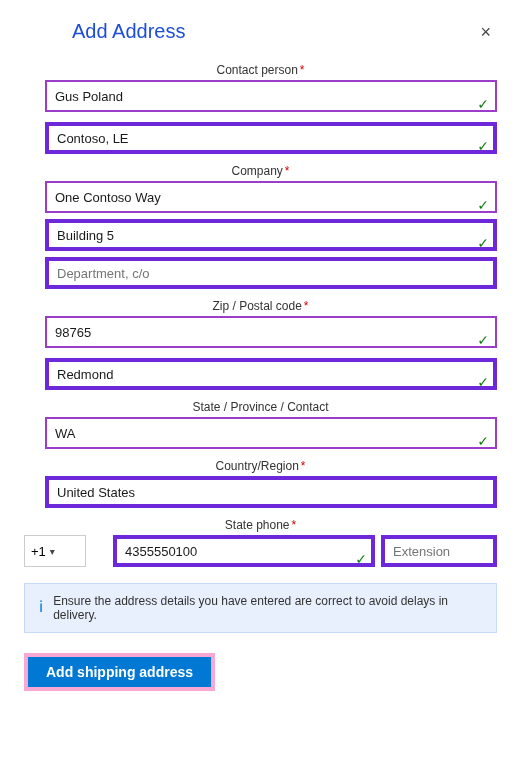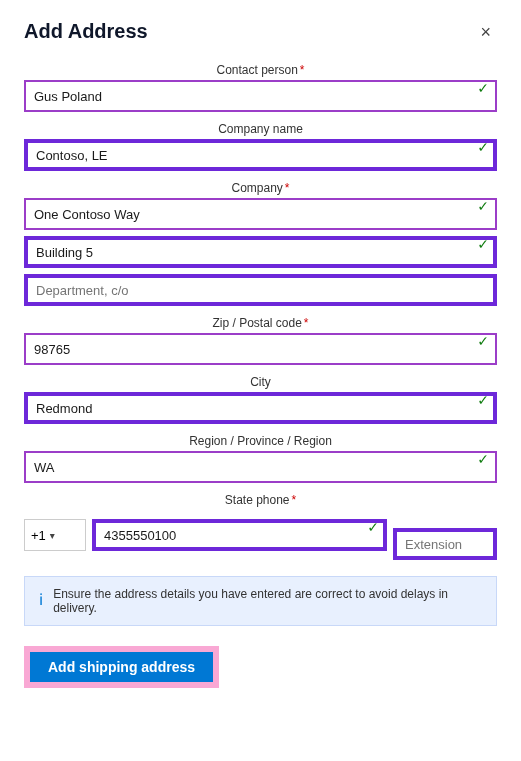--- a/index.html
+++ b/index.html
@@ -20,22 +20,23 @@
       box-shadow: 0 2px 10px rgba(0,0,0,0.15);
     }
     .dialog-header {
       display: flex;
       justify-content: space-between;
       align-items: center;
       margin-bottom: 20px;
     }
     .dialog-title {
       font-size: 20px;
-      font-weight: 700;
-      color: #0f172a;
+      font-weight: 400;
+      color: #1d4ed8;
+      margin-left: 48px;
     }
     .close-btn {
       background: none;
       border: none;
       font-size: 18px;
       cursor: pointer;
       color: #444;
       padding: 2px 6px;
       line-height: 1;
     }
@@ -58,21 +59,22 @@
       border: 4px solid #6d28d9;
       padding: 6px 30px 6px 8px;
       font-size: 13px;
       color: #1a1a1a;
       outline: none;
       height: 32px;
     }
     .input-wrapper {
       position: relative;
       display: flex;
-      align-items: flex-start;
+      align-items: flex-end;
+      margin-left: 21px;
     }
     .input-wrapper .form-input {
       flex: 1;
     }
     .check-icon {
       position: absolute;
       right: 8px;
       color: #107c10;
       font-size: 14px;
       pointer-events: none;
@@ -126,21 +128,21 @@
     }
     .info-icon {
       color: #0078d4;
       font-size: 16px;
       flex-shrink: 0;
       margin-top: 1px;
     }
     .add-btn {
       background: #0078d4;
       color: #fff;
-      border: 6px solid #f9a8d4;
+      border: 4px solid #f9a8d4;
       padding: 7px 18px;
       font-size: 14px;
       font-weight: 600;
       cursor: pointer;
       outline: none;
     }
     .footer-row {
       margin-top: 4px;
     }
     .dept-input {
@@ -160,21 +162,20 @@
     <label class="form-label">
       <span>Contact person</span><span class="required-star">*</span>
     </label>
     <div class="input-wrapper">
       <input class="form-input input-active" type="text" value="Gus Poland" style="">
       <span class="check-icon">✓</span>
     </div>
   </div>
 
   <div class="form-group">
-    <label class="form-label">Company name</label>
     <div class="input-wrapper">
       <input class="form-input" type="text" value="Contoso, LE" style="">
       <span class="check-icon">✓</span>
     </div>
   </div>
 
   <div class="form-group">
     <label class="form-label">
       <span>Company</span><span class="required-star">*</span>
     </label>
@@ -195,51 +196,58 @@
     <label class="form-label">
       <span>Zip / Postal code</span><span class="required-star">*</span>
     </label>
     <div class="input-wrapper">
       <input class="form-input input-active" type="text" value="98765" style="">
       <span class="check-icon">✓</span>
     </div>
   </div>
 
   <div class="form-group">
-    <label class="form-label">City</label>
     <div class="input-wrapper">
       <input class="form-input" type="text" value="Redmond" style="">
       <span class="check-icon">✓</span>
     </div>
   </div>
 
   <div class="form-group">
-    <label class="form-label">Region / Province / Region</label>
+    <label class="form-label">State / Province / Contact</label>
     <div class="input-wrapper">
       <input class="form-input input-active" type="text" value="WA" style="">
       <span class="check-icon">✓</span>
     </div>
   </div>
 
+  <div class="form-group">
+    <label class="form-label">
+      <span>Country/Region</span><span class="required-star">*</span>
+    </label>
+    <div class="input-wrapper">
+      <input class="form-input" type="text" value="United States" style="">
+    </div>
+  </div>
 
   <div class="form-group">
     <label class="form-label">
       <span>State phone</span><span class="required-star">*</span>
     </label>
     <div class="phone-row">
       <div class="phone-country">
         <span>+1</span>
         <span class="chevron-down">▾</span>
       </div>
       <div class="phone-main input-wrapper">
         <input class="form-input" type="text" value="4355550100" style="">
         <span class="check-icon">✓</span>
       </div>
       <div class="phone-ext">
-        <input class="form-input" type="text" style="width: 104px; margin-top: 18px;" placeholder="Extension">
+        <input class="form-input" type="text" style="width: 116px;" placeholder="Extension">
       </div>
     </div>
   </div>
 
   <div class="info-box">
     <span class="info-icon">ℹ</span>
     <span>Ensure the address details you have entered are correct to avoid delays in delivery.</span>
   </div>
 
   <div class="footer-row">

